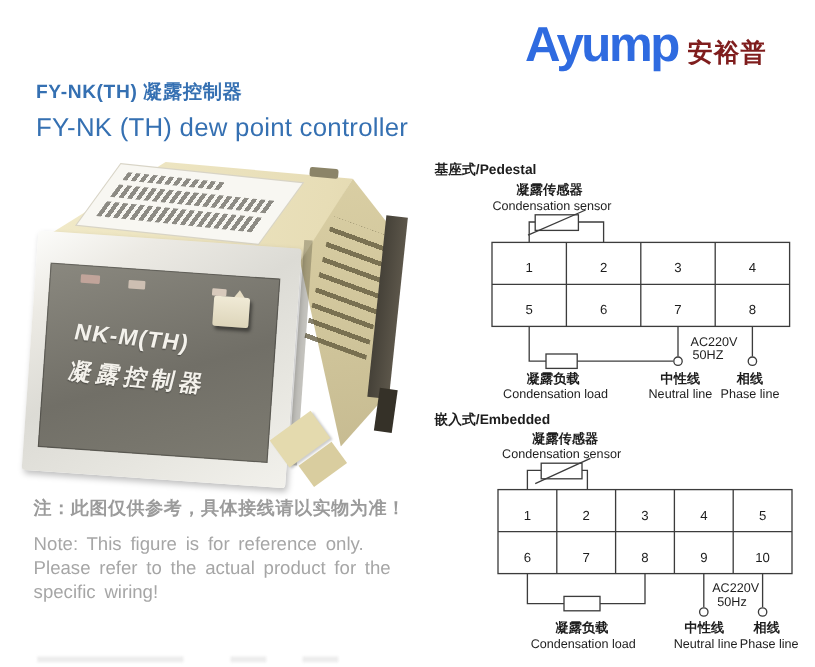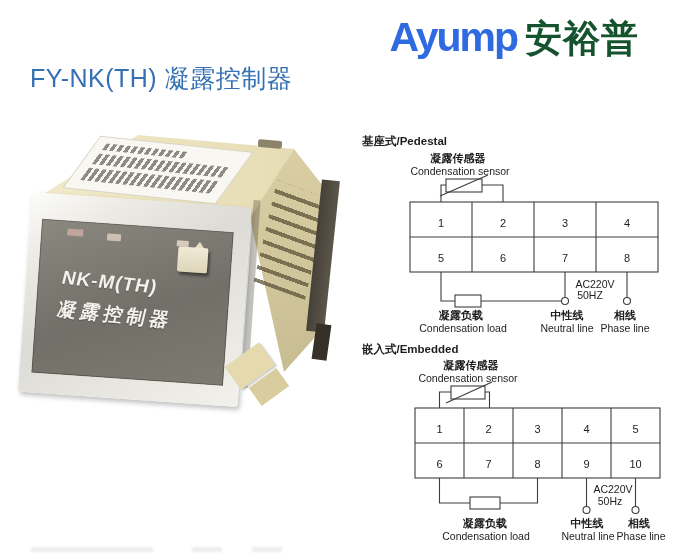--- a/index.html
+++ b/index.html
@@ -2,25 +2,25 @@
 <html><head>
 <meta charset="utf-8">
 <style>
   html,body{margin:0;padding:0;background:#ffffff;}
   .page{position:relative;width:679px;height:556px;background:#fff;overflow:hidden;
         font-family:"Liberation Sans",sans-serif;}
 
   
   .logo{position:absolute;top:14px;right:40px;display:flex;align-items:baseline;gap:8px;text-align:right;}
   .logo-latin{font-size:41px;font-weight:800;color:#2f6be0;letter-spacing:-2px;}
-  .logo-cjk{font-size:37px;font-weight:800;color:#14532d;letter-spacing:1px;}
+  .logo-cjk{font-size:21px;font-weight:800;color:#7f1d1d;letter-spacing:1px;}
 
   
   .title-block{position:absolute;left:30px;top:64px;color:#3570b2;}
-  .title-zh{font-size:25px;font-weight:400;line-height:28px;letter-spacing:.5px;}
+  .title-zh{font-size:16px;font-weight:700;line-height:28px;letter-spacing:.5px;}
   .title-en{font-size:21.5px;font-weight:500;line-height:28px;letter-spacing:.2px;}
 
   
   .device{position:absolute;left:26px;top:128px;width:312px;height:284px;}
   .device *{position:absolute;}
   .dv-top{left:0;top:0;width:312px;height:284px;
           clip-path:polygon(112px 7px,268px 21px,226px 90px,14px 68px);
           background:linear-gradient(100deg,#f2ebca,#e7ddb6 70%,#ded2a8);}
   .dv-side{left:0;top:0;width:312px;height:284px;
            clip-path:polygon(268px 21px,297px 58px,299px 198px,258px 244px,224px 90px);
@@ -86,20 +86,21 @@
 
 <div class="page">
 
   <div class="logo">
     <span class="logo-latin">Ayump</span>
     <span class="logo-cjk">安裕普</span>
   </div>
 
   <div class="title-block">
     <div class="title-zh">FY-NK(TH) 凝露控制器</div>
+    <div class="title-en">FY-NK (TH) dew point controller</div>
   </div>
 
   <div class="device">
     <div class="dv-top"></div>
     <div class="dv-side"></div>
     <div class="dv-label">
       <div class="dv-label-row r1"></div>
       <div class="dv-label-row r2"></div>
       <div class="dv-label-row r3"></div>
     </div>
@@ -116,20 +117,28 @@
         <div class="dv-tri"></div>
         <div class="dv-btn"></div>
         <div class="dv-model">NK-M(TH)</div>
         <div class="dv-facelabel">凝露控制器</div>
       </div>
     </div>
     <div class="dv-foot1"></div>
     <div class="dv-foot2"></div>
   </div>
 
+  <div class="note">
+    <div class="note-zh">注：此图仅供参考，具体接线请以实物为准！</div>
+    <div class="note-en">
+      <div>Note: This figure is for reference only.</div>
+      <div>Please refer to the actual product for the</div>
+      <div>specific wiring!</div>
+    </div>
+  </div>
 
   <svg class="diag" style="left:358px;top:132px;" width="321" height="204" viewBox="0 0 321 204">
     <text x="4" y="13" class="d-head">基座式/Pedestal</text>
     <text x="100" y="30" class="d-zh mid">凝露传感器</text>
     <text x="102" y="43" class="d-en mid">Condensation sensor</text>
     <g>
       <polyline class="w" points="83,70 83,53 88,53"></polyline>
       <rect class="wf" x="88" y="47" width="36" height="13"></rect>
       <line class="w" x1="82" y1="64" x2="130" y2="43"></line>
       <polyline class="w" points="124,53 145,53 145,70"></polyline>

